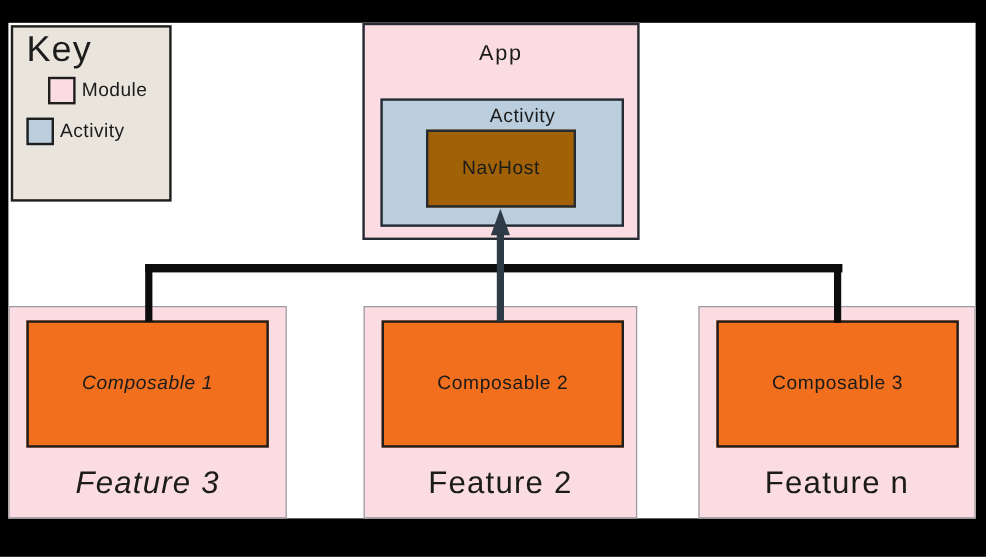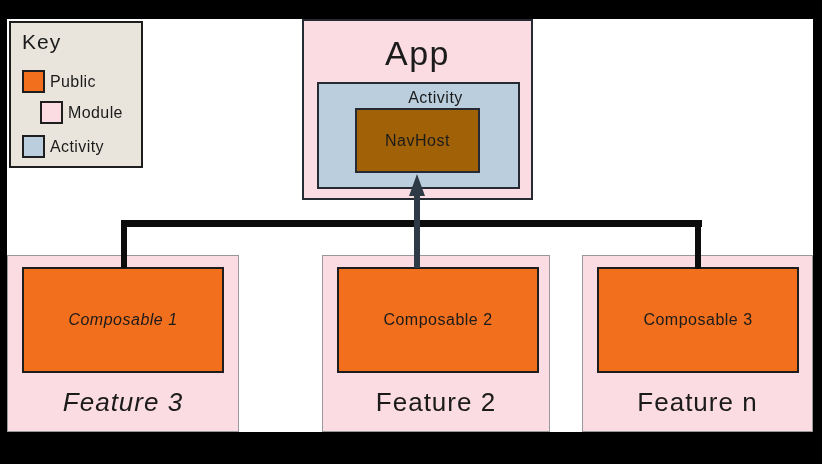--- a/index.html
+++ b/index.html
@@ -19,40 +19,40 @@
     background: #ffffff; z-index: 0;
   }
 
   
   .key-box {
     left: 9px; top: 21px; width: 134px; height: 147px;
     background: #E9E5DC; border: 2px solid #1E1E1E; z-index: 2;
   }
   .key-title {
     margin: 5px 0 0 11px;
-    font-size: 21px; line-height: 28px; letter-spacing: 1px;
+    font-size: 30px; line-height: 28px; letter-spacing: 1px;
   }
   .key-row { display: flex; align-items: center; margin-left: 11px; }
   .key-row.r1 { margin-top: 14px; }
   .key-row.r2 { margin-top: 8px; justify-content: center; }
   .key-row.r3 { margin-top: 11px; }
   .swatch { width: 23px; height: 23px; border: 2px solid #1E1E1E; box-sizing: border-box; flex: none; }
   .swatch.public   { background: #F2701D; }
   .swatch.module   { background: #FBDCE3; }
   .swatch.internal { background: #BACEDD; }
   .key-label { font-size: 16px; margin-left: 5px; letter-spacing: 0.4px; }
 
   
   .app-box {
     left: 302px; top: 19px; width: 231px; height: 181px;
     background: #FBDCE3; border: 2px solid #262B33; z-index: 2;
   }
   .app-title {
     text-align: center; margin-top: 13px;
-    font-size: 34px; letter-spacing: 1.5px;
+    font-size: 18px; letter-spacing: 1.5px;
   }
   .activity-box {
     left: 13px; top: 61px; width: 203px; height: 107px;
     background: #BACEDD; border: 2px solid #262B33;
   }
   .activity-title {
     text-align: center; margin-top: 5px;
     font-size: 16px; letter-spacing: 0.5px; margin-left: 34px;
   }
   .navhost-box {
@@ -61,21 +61,21 @@
     display: flex; align-items: center; justify-content: center;
     font-size: 16px; letter-spacing: 0.5px;
   }
 
   
   .feature {
     top: 255px; height: 177px;
     background: #FBDCE3; border: 1px solid #97989C; z-index: 2;
   }
   .feature.f1 { left: 7px;   width: 232px; font-style: italic; }
-  .feature.f2 { left: 303px; width: 228px; margin-left: 19px; }
+  .feature.f2 { left: 303px; width: 228px; }
   .feature.f3 { left: 582px; width: 231px; }
   .composable {
     left: 14px; top: 11px; width: 202px; height: 106px;
     background: #F2701D; border: 2px solid #1E1E1E;
     display: flex; align-items: center; justify-content: center;
     font-size: 16px; letter-spacing: 0.5px;
   }
   .feature-label {
     left: 0; top: 117px; width: 100%; height: 58px;
     display: flex; align-items: center; justify-content: center;
@@ -93,24 +93,20 @@
     border-bottom: 22px solid #2E3B46;
   }
 </style>
 </head>
 <body>
 
 <div class="abs canvas"></div>
 
 <div class="abs key-box">
   <div class="key-title">Key</div>
-  <div class="key-row r1">
-    <span class="swatch public"></span>
-    <span class="key-label">Public</span>
-  </div>
   <div class="key-row r2">
     <span class="swatch module"></span>
     <span class="key-label">Module</span>
   </div>
   <div class="key-row r3">
     <span class="swatch internal"></span>
     <span class="key-label">Activity</span>
   </div>
 </div>
 

